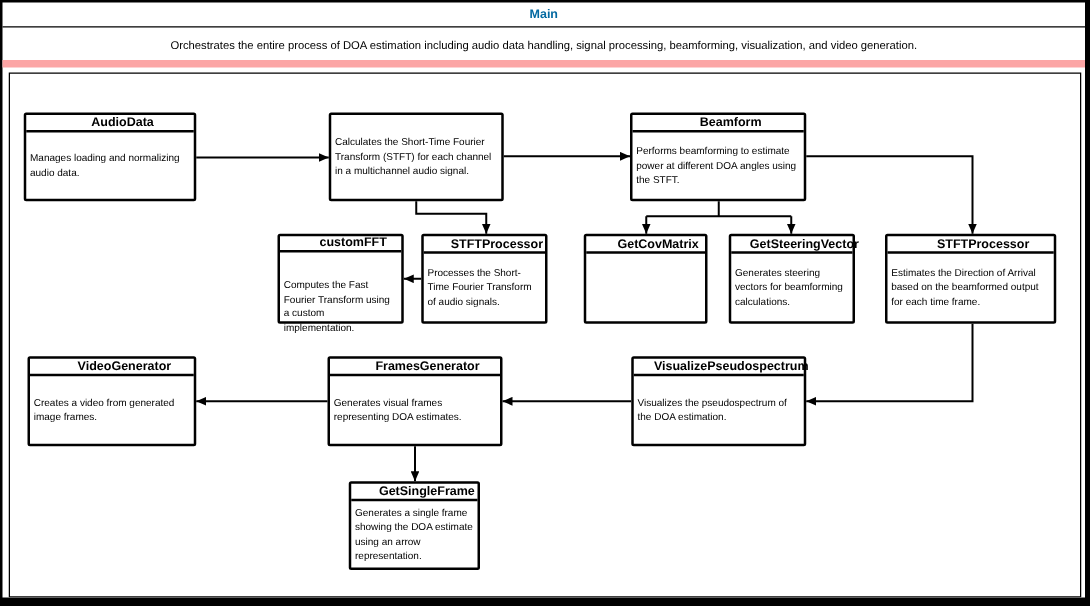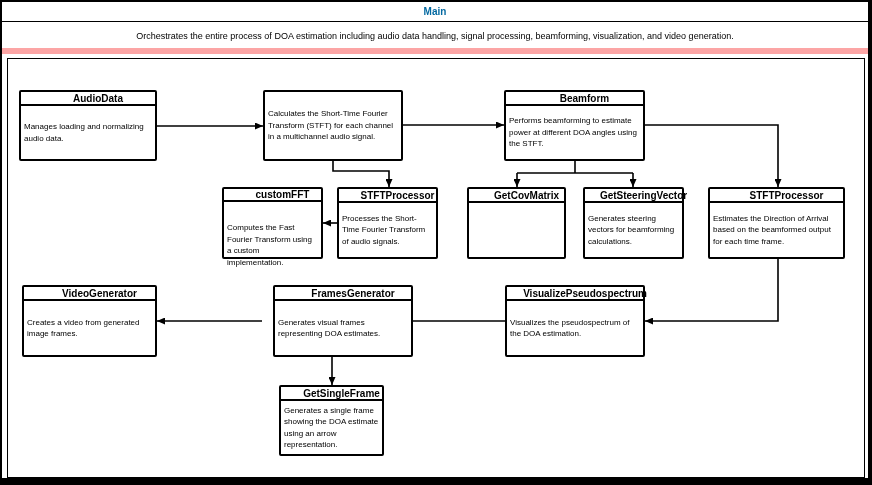--- a/index.html
+++ b/index.html
@@ -138,21 +138,21 @@
     <div class="node" style="left:706px; top:185px; width:137px; height:72px;">
       <div class="node-header">STFTProcessor</div>
       <div class="node-body">Estimates the Direction of Arrival based on the beamformed output for each time frame.</div>
     </div>
 
     <div class="node" style="left:20px; top:283px; width:135px; height:72px;">
       <div class="node-header">VideoGenerator</div>
       <div class="node-body">Creates a video from generated image frames.</div>
     </div>
 
-    <div class="node" style="left:260px; top:283px; width:140px; height:72px;margin-left:11px;">
+    <div class="node" style="left:260px; top:283px; width:140px; height:72px;">
       <div class="node-header">FramesGenerator</div>
       <div class="node-body">Generates visual frames representing DOA estimates.</div>
     </div>
 
     <div class="node" style="left:503px; top:283px; width:140px; height:72px;">
       <div class="node-header">VisualizePseudospectrum</div>
       <div class="node-body">Visualizes the pseudospectrum of the DOA estimation.</div>
     </div>
 
     <div class="node" style="left:277px; top:383px; width:105px; height:71px;">

